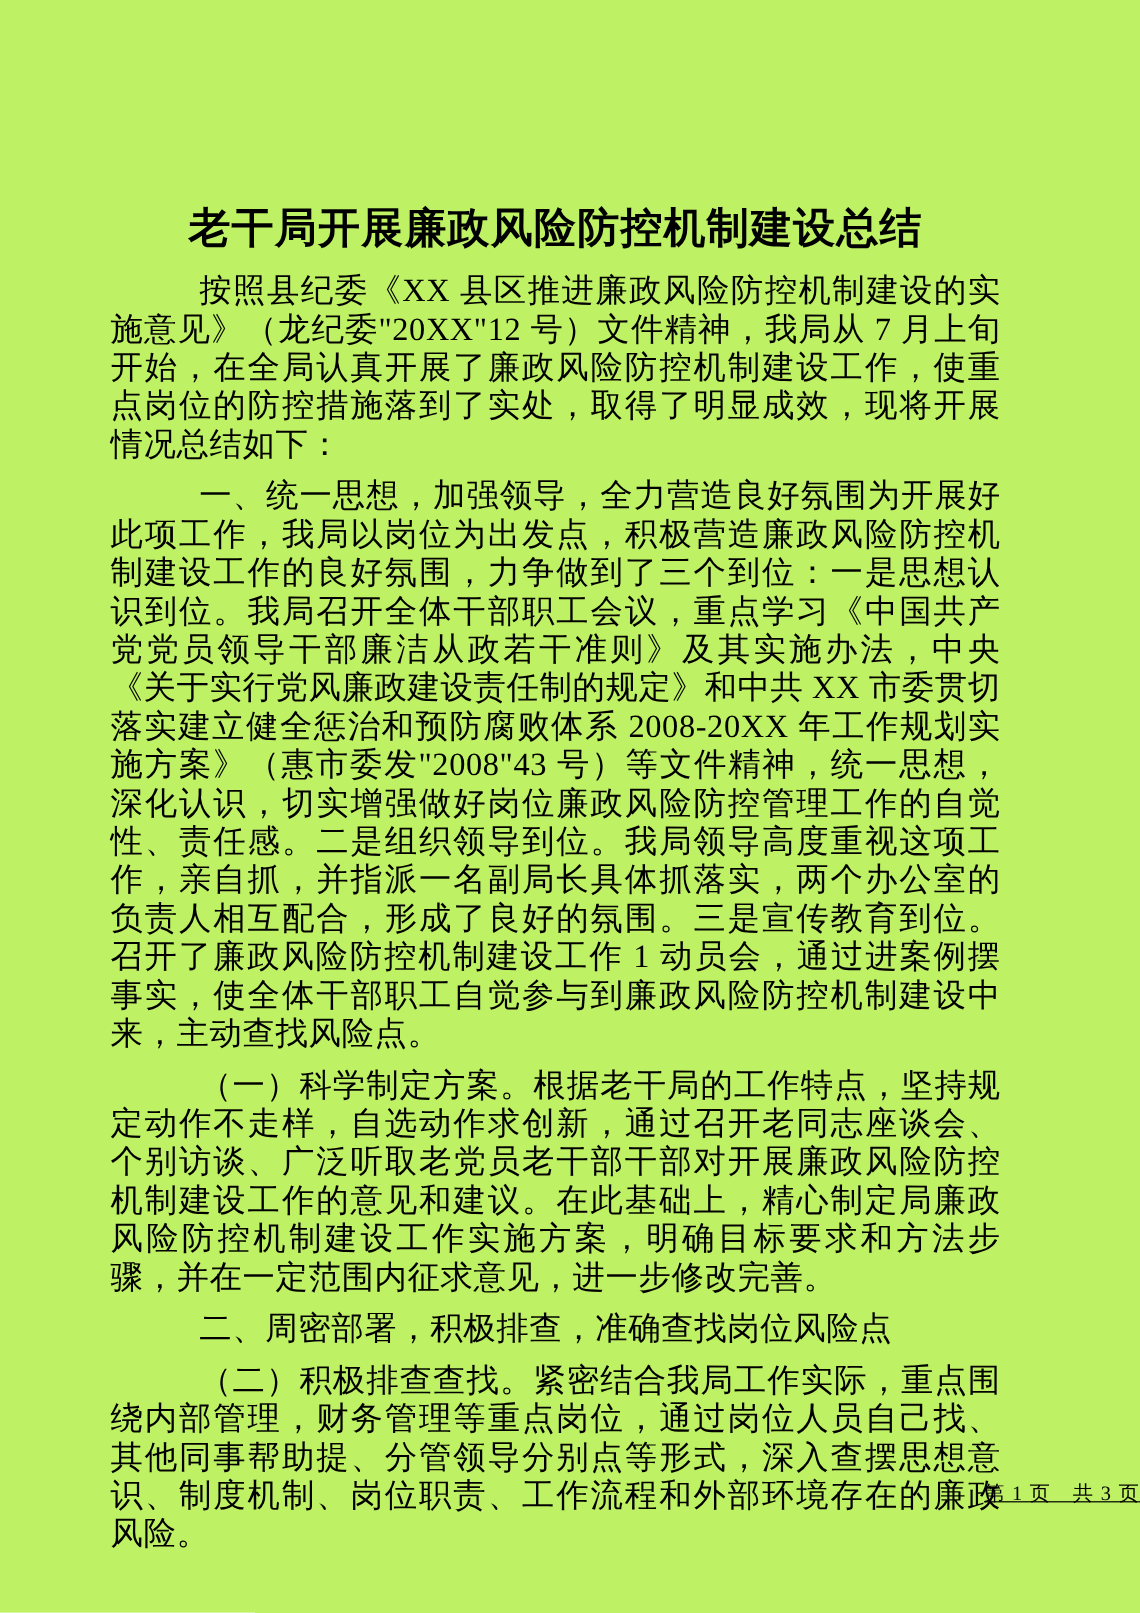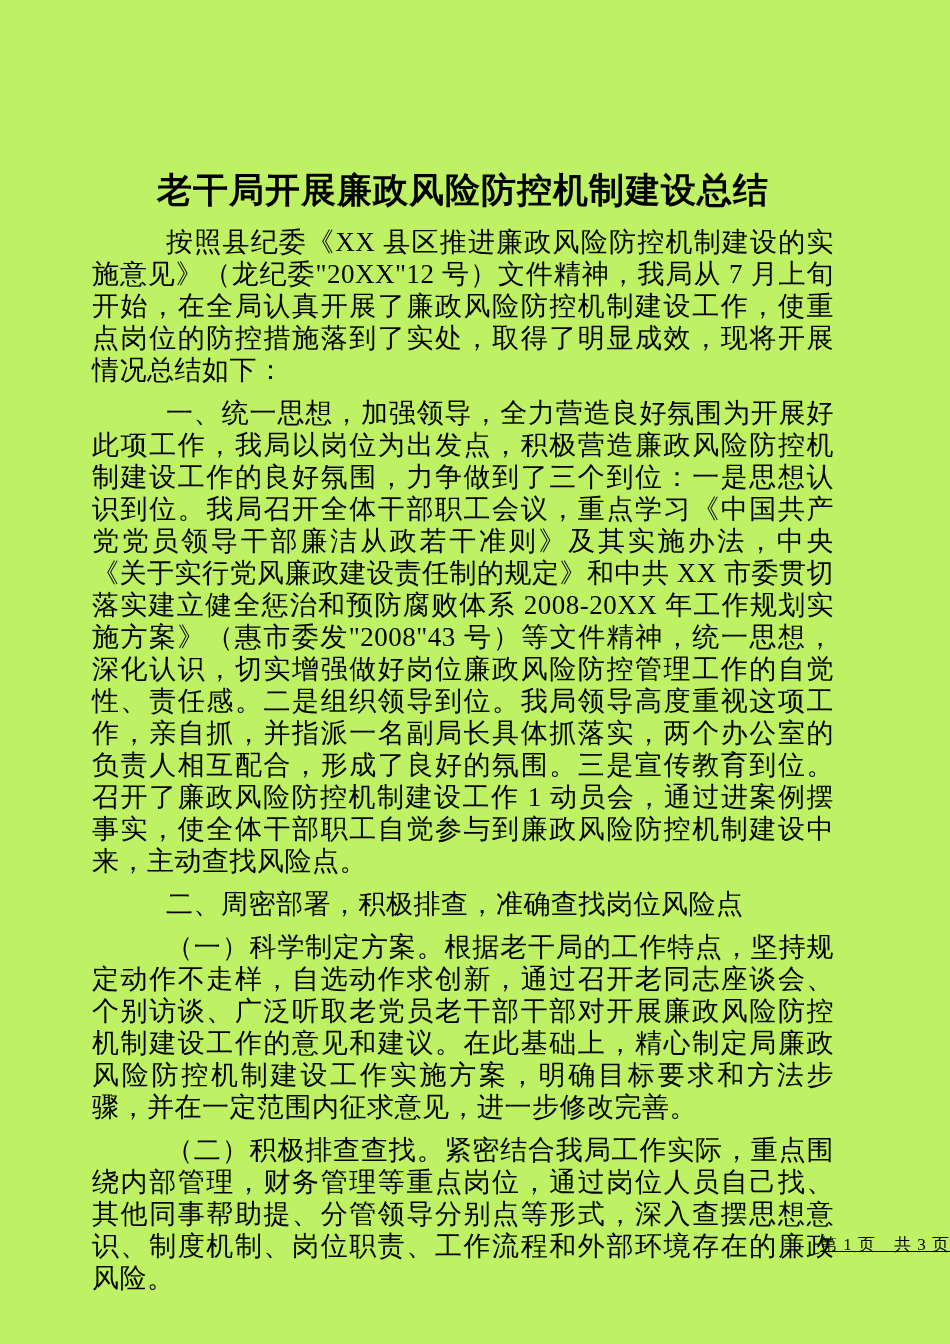--- a/index.html
+++ b/index.html
@@ -55,23 +55,23 @@
 <body>
 
 <div class="page">
 
   <h1 class="doc-title">老干局开展廉政风险防控机制建设总结</h1>
 
   <p class="para">按照县纪委《XX 县区推进廉政风险防控机制建设的实施意见》（龙纪委"20XX"12 号）文件精神，我局从 7 月上旬开始，在全局认真开展了廉政风险防控机制建设工作，使重点岗位的防控措施落到了实处，取得了明显成效，现将开展情况总结如下：</p>
 
   <p class="para">一、统一思想，加强领导，全力营造良好氛围为开展好此项工作，我局以岗位为出发点，积极营造廉政风险防控机制建设工作的良好氛围，力争做到了三个到位：一是思想认识到位。我局召开全体干部职工会议，重点学习《中国共产党党员领导干部廉洁从政若干准则》及其实施办法，中央《关于实行党风廉政建设责任制的规定》和中共 XX 市委贯切落实建立健全惩治和预防腐败体系 2008-20XX 年工作规划实施方案》（惠市委发"2008"43 号）等文件精神，统一思想，深化认识，切实增强做好岗位廉政风险防控管理工作的自觉性、责任感。二是组织领导到位。我局领导高度重视这项工作，亲自抓，并指派一名副局长具体抓落实，两个办公室的负责人相互配合，形成了良好的氛围。三是宣传教育到位。召开了廉政风险防控机制建设工作 1 动员会，通过进案例摆事实，使全体干部职工自觉参与到廉政风险防控机制建设中来，主动查找风险点。</p>
 
+  <p class="para">（一）科学制定方案。根据老干局的工作特点，坚持规定动作不走样，自选动作求创新，通过召开老同志座谈会、个别访谈、广泛听取老党员老干部干部对开展廉政风险防控机制建设工作的意见和建议。在此基础上，精心制定局廉政风险防控机制建设工作实施方案，明确目标要求和方法步骤，并在一定范围内征求意见，进一步修改完善。</p>
+
   <p class="para">二、周密部署，积极排查，准确查找岗位风险点</p>
-
-  <p class="para">（一）科学制定方案。根据老干局的工作特点，坚持规定动作不走样，自选动作求创新，通过召开老同志座谈会、个别访谈、广泛听取老党员老干部干部对开展廉政风险防控机制建设工作的意见和建议。在此基础上，精心制定局廉政风险防控机制建设工作实施方案，明确目标要求和方法步骤，并在一定范围内征求意见，进一步修改完善。</p>
 
   <p class="para">（二）积极排查查找。紧密结合我局工作实际，重点围绕内部管理，财务管理等重点岗位，通过岗位人员自己找、其他同事帮助提、分管领导分别点等形式，深入查摆思想意识、制度机制、岗位职责、工作流程和外部环境存在的廉政风险。</p>
 
 
   <div class="page-footer">
     <span>第 1 页　共 3 页</span>
   </div>
 
 </div>
 

